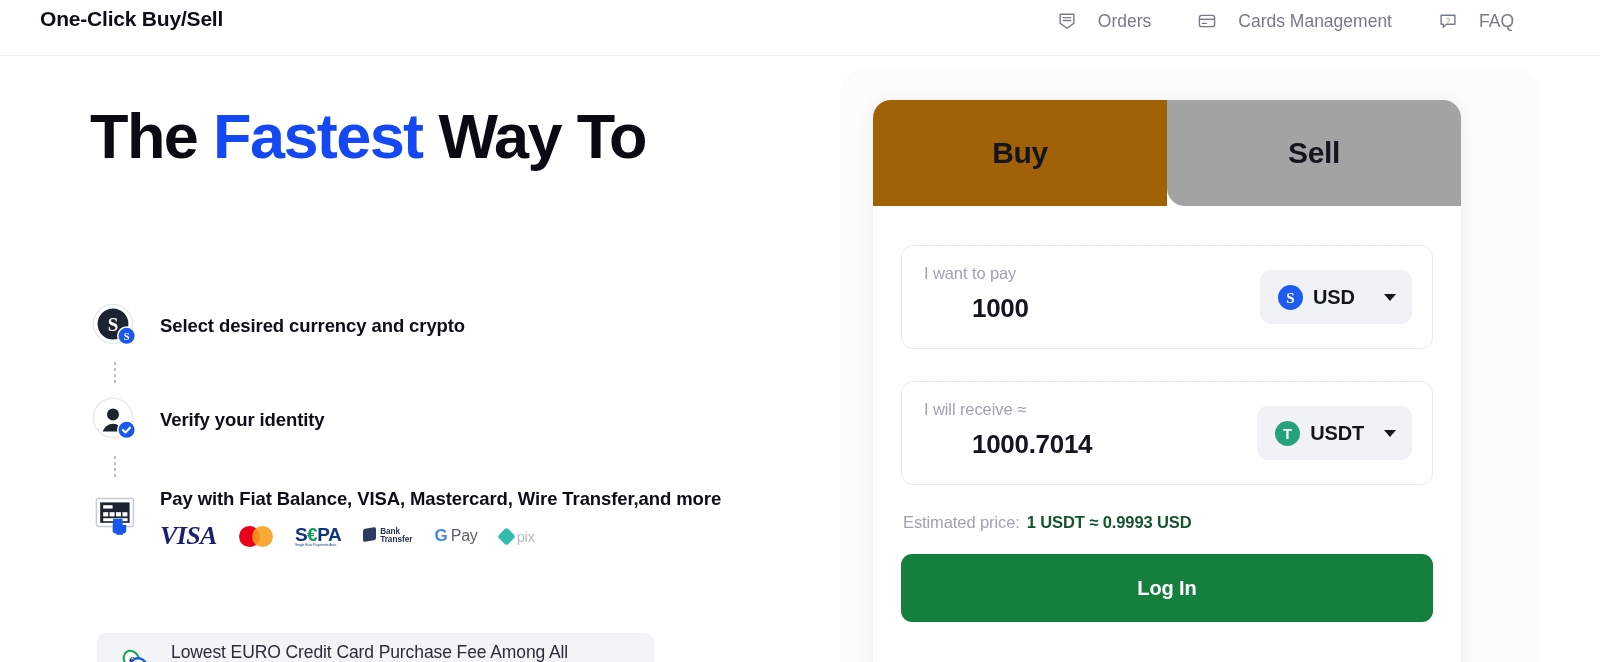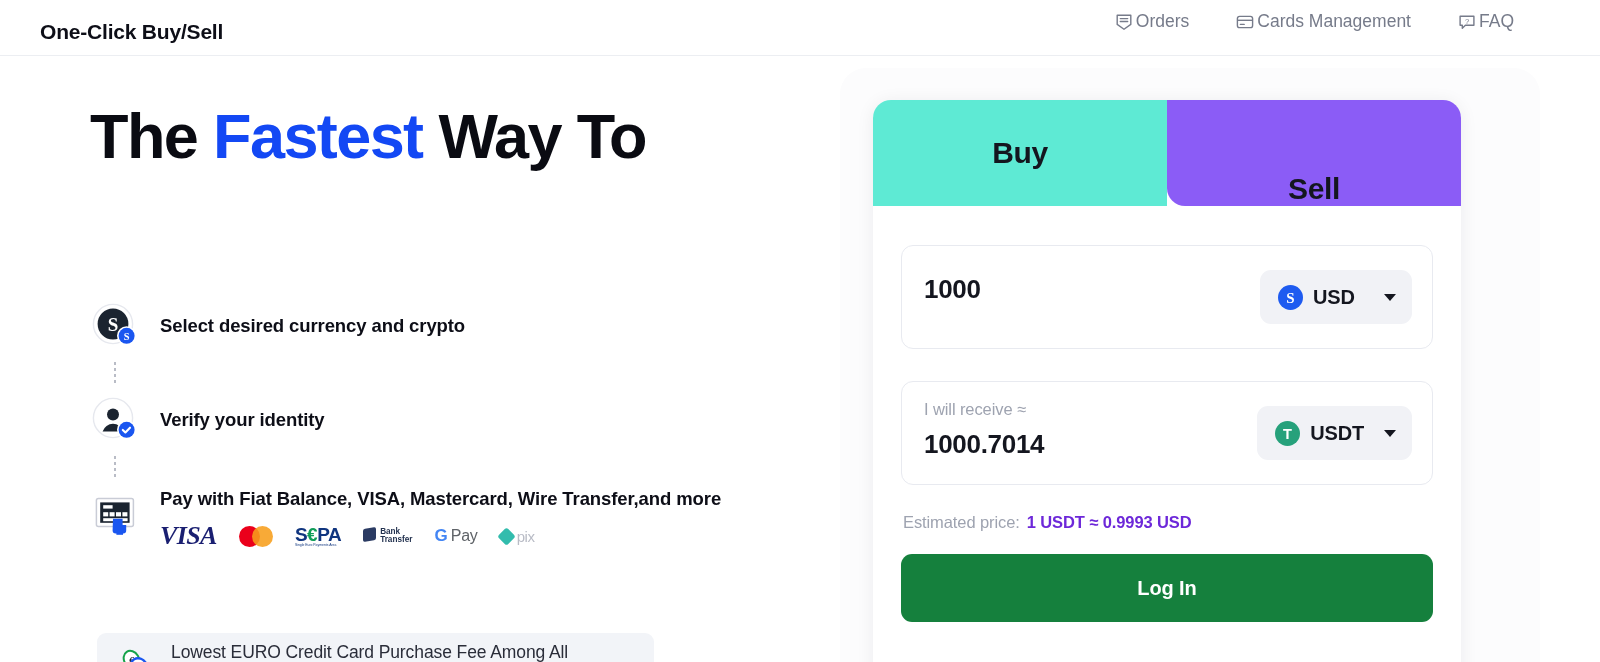--- a/index.html
+++ b/index.html
@@ -15,37 +15,37 @@
     position: relative;
     height: 56px;
     width: 1600px;
     background: #ffffff;
     border-bottom: 1px solid #eceef2;
     display: flex;
     align-items: center;
   }
   .brand {
     position: absolute;
-    left: 40px; top: 20px;
+    left: 40px; top: 7px;
     font-size: 21px;
     font-weight: bold;
     color: #0d0e17;
     letter-spacing: -0.2px;
   }
   .nav {
     position: absolute;
     right: 86px; top: 11px;
     display: flex;
     align-items: center;
     gap: 46px;
   }
   .nav-item {
     display: flex;
-    align-items: flex-end;
-    gap: 2px;
+    align-items: flex-start;
+    gap: 21px;
     color: #767b8a;
     font-size: 17.5px;
     cursor: pointer;
   }
   .nav-icon { display: block; width: 20px; height: 20px; }
 
   
   .page {
     position: relative;
     width: 1378px;
@@ -181,25 +181,24 @@
     flex: 1;
     display: flex; align-items: center; justify-content: center;
     font-size: 30px;
     font-weight: bold;
     color: #14161f;
     letter-spacing: -0.4px;
     cursor: pointer;
     position: relative;
   }
   .tab-inactive {
-    background: #8b5cf6;
+    background: #a3a3a3;
     border-bottom-left-radius: 18px;
-    align-items: flex-end;
-  }
-  .tab-active { background: #5eead4; z-index: 2; }
+  }
+  .tab-active { background: #a16207; z-index: 2; }
 
   .field {
     position: relative;
     margin: 0 28px;
     height: 104px;
     border: 1px solid #e8eaf0;
     border-radius: 12px;
     padding: 18px 20px 0 22px;
   }
   .field-pay { margin-top: 39px; }
@@ -208,20 +207,21 @@
     font-size: 16.5px;
     color: #9ea3b0;
     letter-spacing: -0.1px;
   }
   .field-value {
     margin-top: 10px;
     font-size: 26px;
     font-weight: bold;
     color: #14161f;
     letter-spacing: -0.3px;
+    margin-left: 48px;
   }
   .chip {
     position: absolute;
     right: 20px; top: 24px;
     height: 54px;
     min-width: 152px;
     background: #f1f2f6;
     border-radius: 11px;
     display: flex;
     align-items: center;
@@ -244,21 +244,21 @@
     border-top: 7px solid #14161f;
     margin-left: 10px;
   }
 
   .est {
     margin: 28px 0 0 30px;
     font-size: 16.5px;
     color: #9ea3b0;
     letter-spacing: -0.1px;
   }
-  .est-val { color: #6d28d9; font-weight: bold; margin-left: 7px; }
+  .est-val { color: #14532d; font-weight: bold; margin-left: 7px; }
 
   .login-btn {
     display: block;
     margin: 22px 28px 0 28px;
     height: 68px;
     width: 532px;
     background: #15803d;
     border: none;
     border-radius: 11px;
     color: #ffffff;
@@ -431,20 +431,21 @@
     <div class="tabs">
       <div class="tab tab-active">
         <span>Buy</span>
       </div>
       <div class="tab tab-inactive">
         <span>Sell</span>
       </div>
     </div>
 
     <div class="field field-pay">
+      <div class="field-label">I want to pay</div>
       <div class="field-value">1000</div>
       <div class="chip">
         <span class="coin">
           <svg viewBox="0 0 25 25" width="25" height="25">
             <circle cx="12.5" cy="12.5" r="12.5" fill="#1e5bf0"></circle>
             <text x="12.5" y="18.2" font-size="15" font-weight="bold" fill="#ffffff" text-anchor="middle" font-family="Liberation Serif, serif">S</text>
           </svg>
         </span>
         <span class="chip-label">USD</span>
         <span class="chevron"></span>

